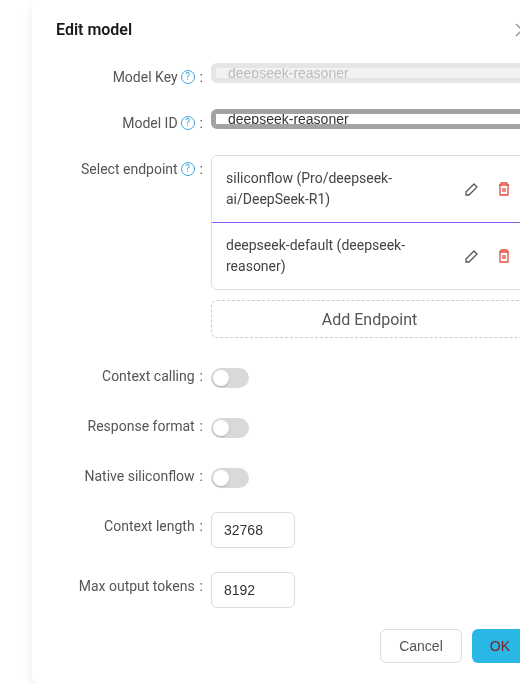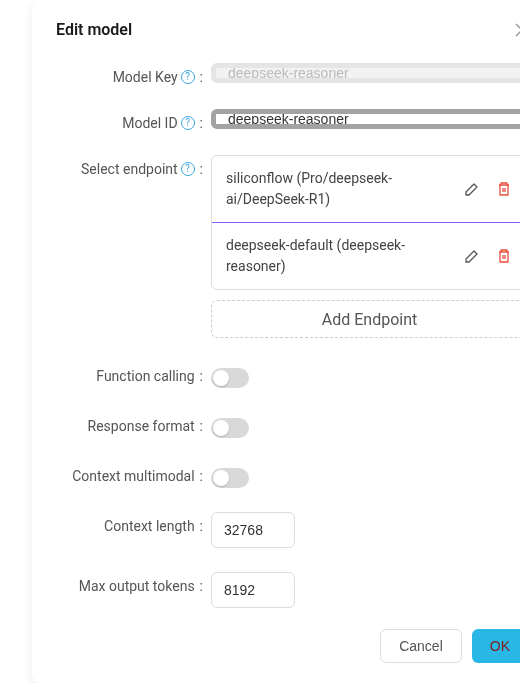--- a/index.html
+++ b/index.html
@@ -101,41 +101,41 @@
             </span>
           </div>
         </div>
       </div>
       <div class="add-endpoint">Add Endpoint</div>
     </div>
   </div>
 
   <div class="form-row">
     <div class="form-label">
-      <span>Function calling</span>
+      <span>Context calling</span>
         <span class="colon">:</span>
     </div>
     <div class="form-control">
       <div class="toggle"></div>
     </div>
   </div>
 
   <div class="form-row">
     <div class="form-label">
       <span>Response format</span>
         <span class="colon">:</span>
     </div>
     <div class="form-control">
       <div class="toggle"></div>
     </div>
   </div>
 
   <div class="form-row">
     <div class="form-label">
-      <span>Context multimodal</span>
+      <span>Native siliconflow</span>
         <span class="colon">:</span>
     </div>
     <div class="form-control">
       <div class="toggle"></div>
     </div>
   </div>
 
   <div class="form-row">
     <div class="form-label">
       <span>Context length</span>

